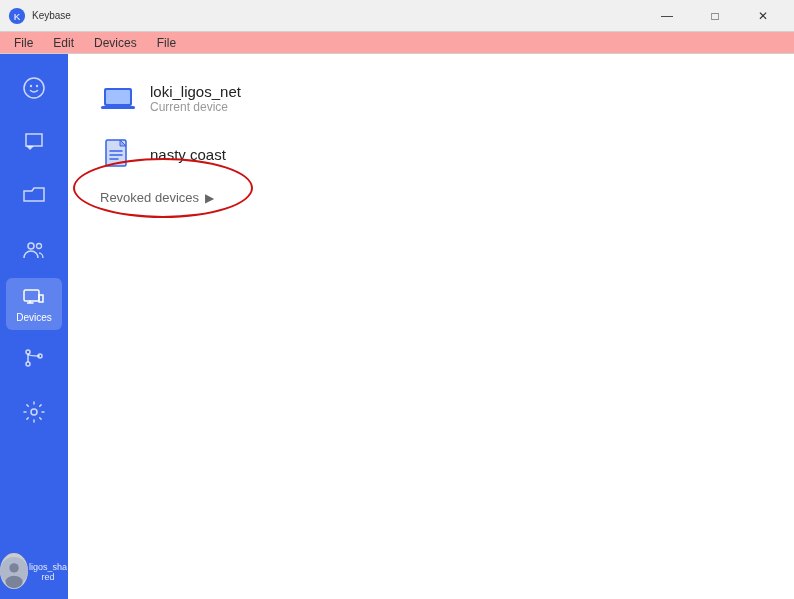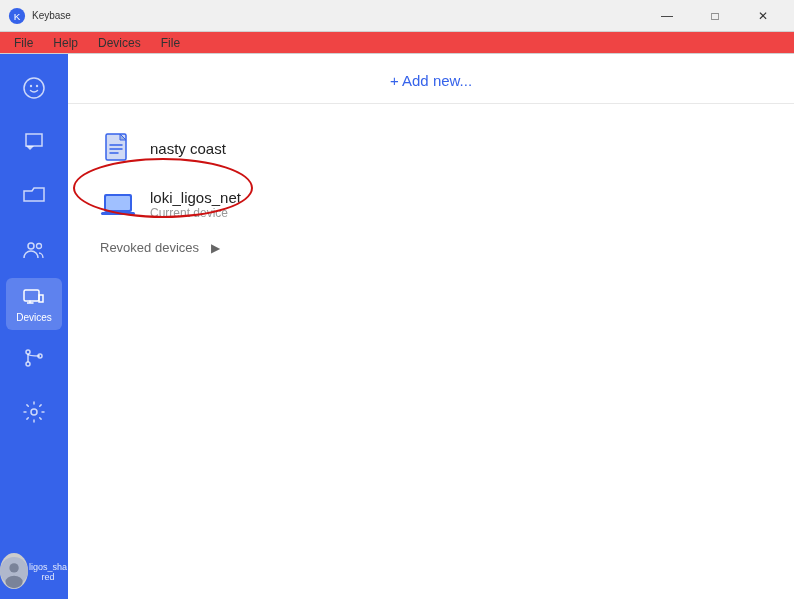--- a/index.html
+++ b/index.html
@@ -33,21 +33,21 @@
       border: none;
       background: transparent;
       cursor: pointer;
       font-size: 12px;
       color: #333;
       display: flex; align-items: center; justify-content: center;
     }
 
     
     .menu-bar {
-      background: #ef4444;
+      background: #fca5a5;
       height: 22px;
       display: flex;
       align-items: center;
       padding: 0 4px;
       border-bottom: 1px solid #d0d0d0;
     }
     .menu-item {
       padding: 2px 10px;
       font-size: 12px;
       color: #333;
@@ -146,21 +146,21 @@
     }
 
     .device-info { flex: 1; }
     .device-name { font-size: 15px; color: #222; font-weight: 400; }
     .device-sub { font-size: 12px; color: #999; }
 
     .revoked-section {
       display: flex;
       align-items: center;
       padding: 8px 0 0 0;
-      gap: 12px;
+      gap: 6px;
       cursor: pointer;
     }
     .revoked-label { font-size: 13px; color: #666; }
     .revoked-arrow { font-size: 12px; color: #666; }
 
     
     .annotation-oval {
       position: absolute;
       border: 2.5px solid #cc1111;
       border-radius: 50%;
@@ -183,21 +183,21 @@
   <span class="title-bar-title">Keybase</span>
   <div class="title-bar-controls">
     <button class="title-bar-btn">—</button>
     <button class="title-bar-btn">□</button>
     <button class="title-bar-btn close">✕</button>
   </div>
 </div>
 
 <div class="menu-bar">
   <span class="menu-item">File</span>
-  <span class="menu-item">Help</span>
+  <span class="menu-item">Edit</span>
   <span class="menu-item">Devices</span>
   <span class="menu-item">File</span>
 </div>
 
 <div class="app-body">
 
   <div class="sidebar">
 
     <div class="sidebar-item">
       <svg class="icon-svg" viewBox="0 0 24 24" fill="none">
@@ -264,56 +264,53 @@
           <circle cx="18" cy="18" r="18" fill="#b0b8cc"></circle>
           <circle cx="18" cy="14" r="6" fill="#7a8399"></circle>
           <ellipse cx="18" cy="32" rx="11" ry="8" fill="#7a8399"></ellipse>
         </svg>
       </div>
       <span class="sidebar-avatar-label" style="color:rgba(255,255,255,0.85); font-size:9px; text-align:center; max-width:60px; word-break:break-all;">ligos_shared</span>
     </div>
   </div>
 
   <div class="main-content">
-    <div class="add-new-bar">
-      <button class="add-new-btn">+ Add new...</button>
-    </div>
 
     <div class="devices-list">
-
-      <div class="device-item">
-        <div class="device-icon">
-          <svg width="36" height="36" viewBox="0 0 36 36" fill="none">
-
-            <rect x="6" y="4" width="20" height="26" rx="1.5" fill="#d0daf5" stroke="#3663ea" stroke-width="1.5"></rect>
-            <path d="M20 4 L26 10 L20 10 Z" fill="#9ab0e0" stroke="#3663ea" stroke-width="1"></path>
-            <line x1="10" y1="15" x2="22" y2="15" stroke="#3663ea" stroke-width="1.5" stroke-linecap="round"></line>
-            <line x1="10" y1="19" x2="22" y2="19" stroke="#3663ea" stroke-width="1.5" stroke-linecap="round"></line>
-            <line x1="10" y1="23" x2="18" y2="23" stroke="#3663ea" stroke-width="1.5" stroke-linecap="round"></line>
-          </svg>
-        </div>
-        <div class="device-info">
-          <div class="device-name">nasty coast</div>
-        </div>
-      </div>
 
       <div class="device-item">
         <div class="device-icon">
           <svg width="36" height="36" viewBox="0 0 36 36" fill="none">
             <rect x="4" y="8" width="28" height="18" rx="2" fill="#3663ea"></rect>
             <rect x="6" y="10" width="24" height="14" rx="1" fill="#a0c0ff"></rect>
             <rect x="1" y="26" width="34" height="3" rx="1.5" fill="#3663ea"></rect>
           </svg>
         </div>
         <div class="device-info">
           <div class="device-name">loki_ligos_net</div>
           <div class="device-sub">Current device</div>
         </div>
       </div>
 
+      <div class="device-item">
+        <div class="device-icon">
+          <svg width="36" height="36" viewBox="0 0 36 36" fill="none">
+
+            <rect x="6" y="4" width="20" height="26" rx="1.5" fill="#d0daf5" stroke="#3663ea" stroke-width="1.5"></rect>
+            <path d="M20 4 L26 10 L20 10 Z" fill="#9ab0e0" stroke="#3663ea" stroke-width="1"></path>
+            <line x1="10" y1="15" x2="22" y2="15" stroke="#3663ea" stroke-width="1.5" stroke-linecap="round"></line>
+            <line x1="10" y1="19" x2="22" y2="19" stroke="#3663ea" stroke-width="1.5" stroke-linecap="round"></line>
+            <line x1="10" y1="23" x2="18" y2="23" stroke="#3663ea" stroke-width="1.5" stroke-linecap="round"></line>
+          </svg>
+        </div>
+        <div class="device-info">
+          <div class="device-name">nasty coast</div>
+        </div>
+      </div>
+
       <div class="revoked-section">
         <span class="revoked-label">Revoked devices</span>
         <span class="revoked-arrow">▶</span>
       </div>
     </div>
   </div>
 </div>
 
 <div class="annotation-oval"></div>
 

